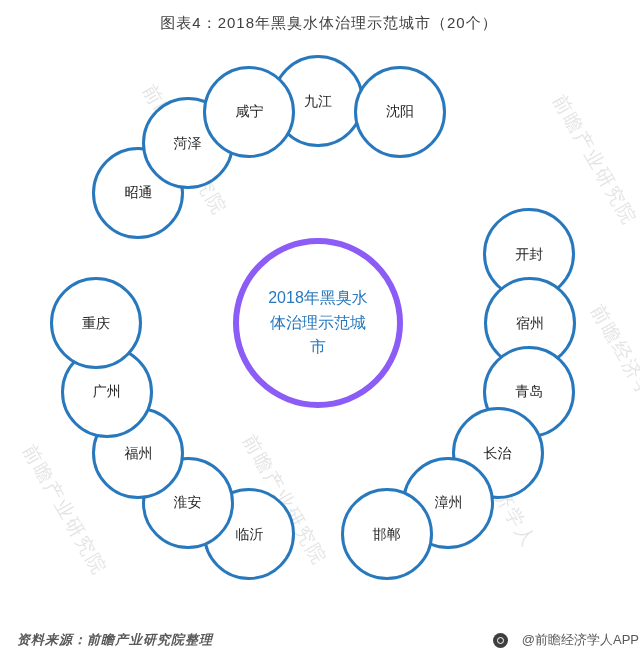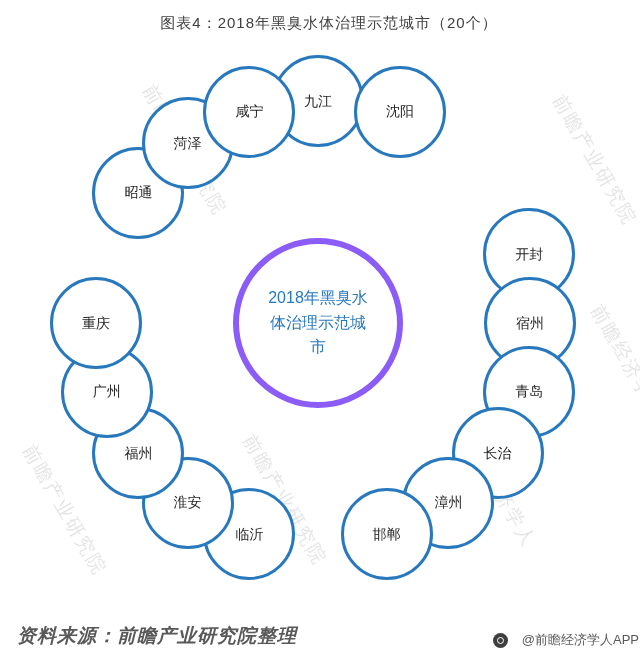--- a/index.html
+++ b/index.html
@@ -62,21 +62,21 @@
   }
   .center-circle span{
     display:block;width:110px;
     text-align:center;
     font-size:16px;line-height:1.55;
     color:#2878BD;
   }
   
   .footer-source{
     position:absolute;left:8px;bottom:12px;
-    font-size:19px;font-weight:bold;font-style:italic;
+    font-size:13px;font-weight:bold;font-style:italic;
     color:#595959;letter-spacing:1px;
     z-index:3;
   }
   .footer-brand{
     position:absolute;right:10px;bottom:12px;
     display:flex;align-items:center;gap:14px;
     font-size:13px;color:#595959;
     z-index:3;
   }
   .brand-logo{

